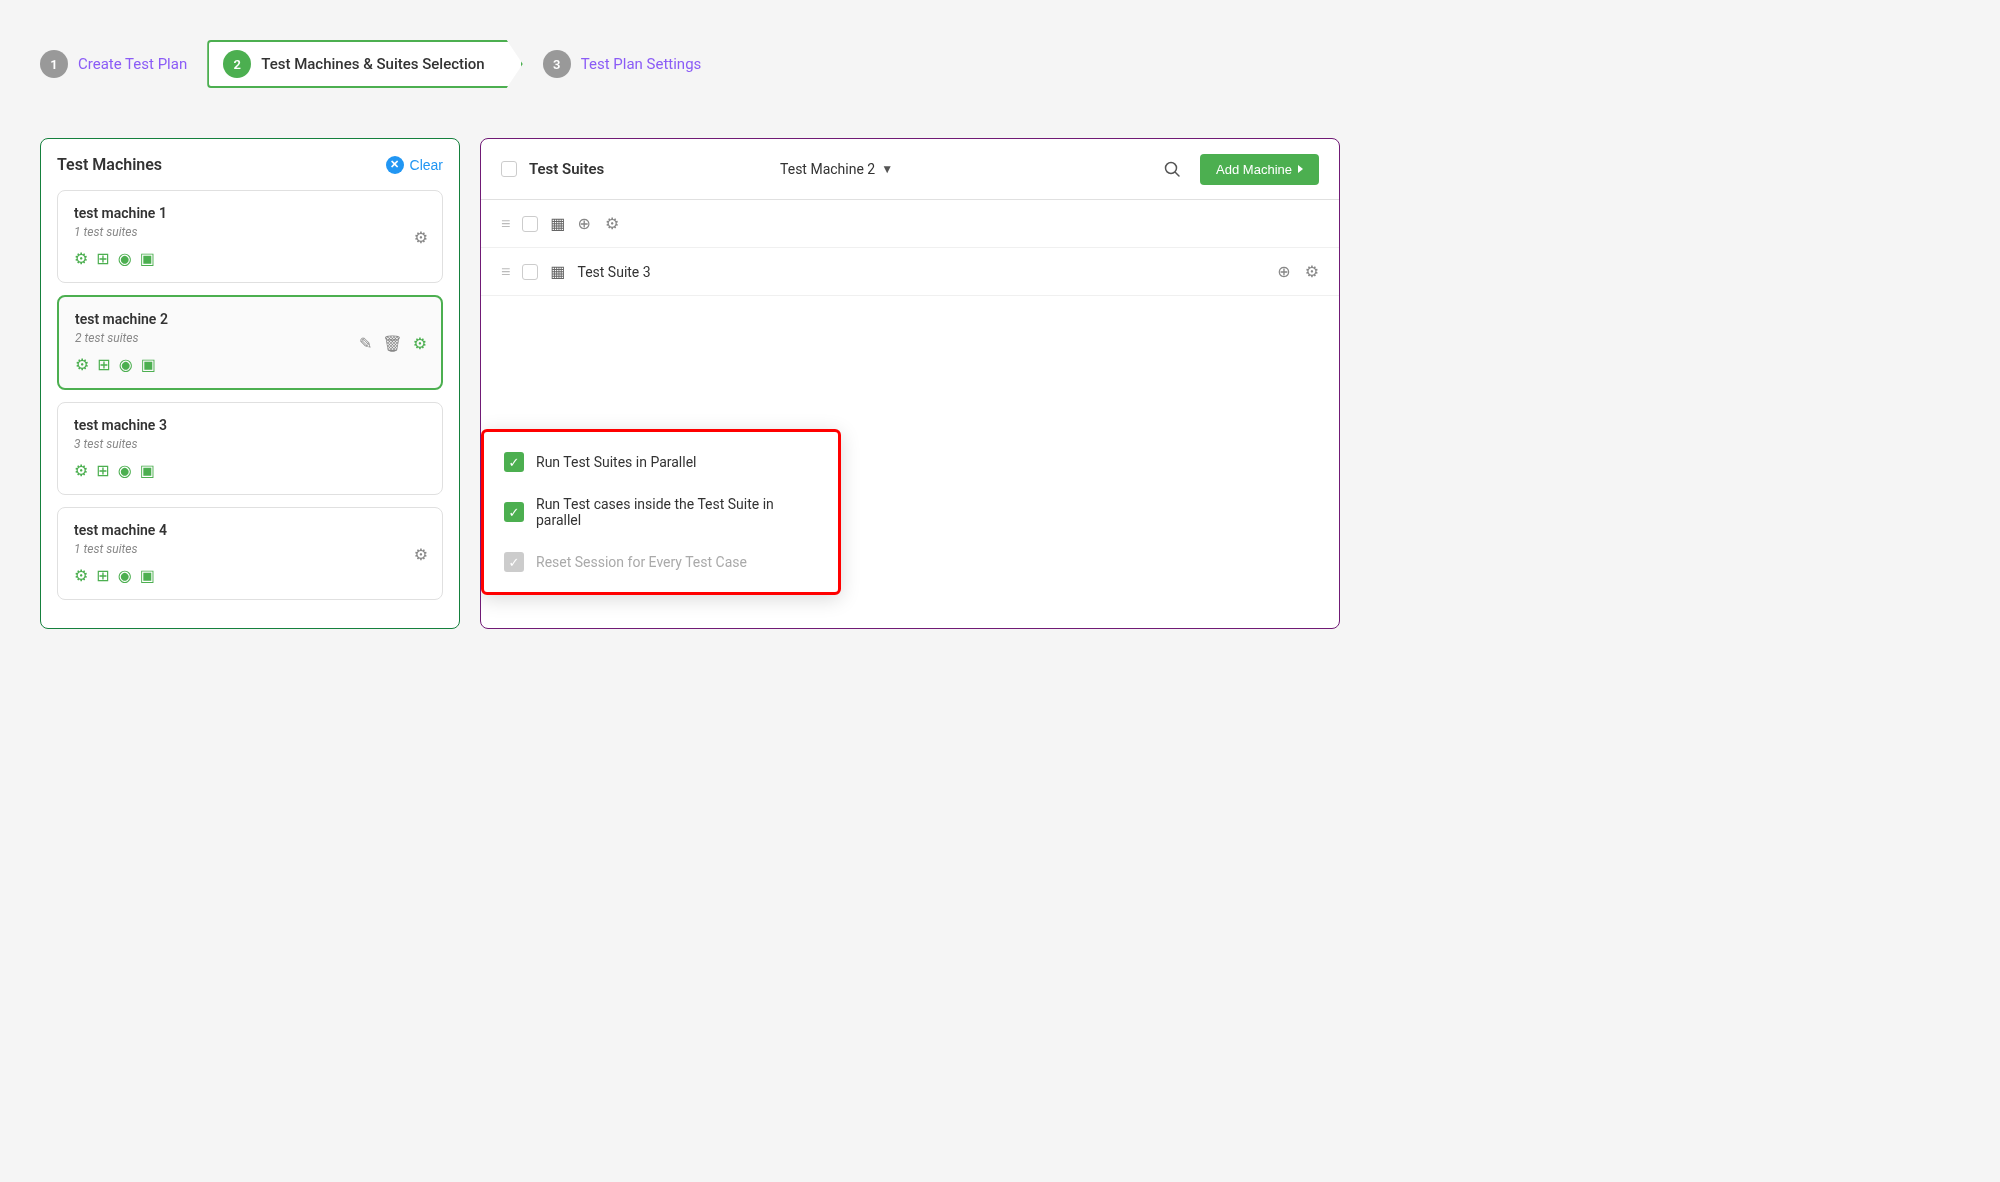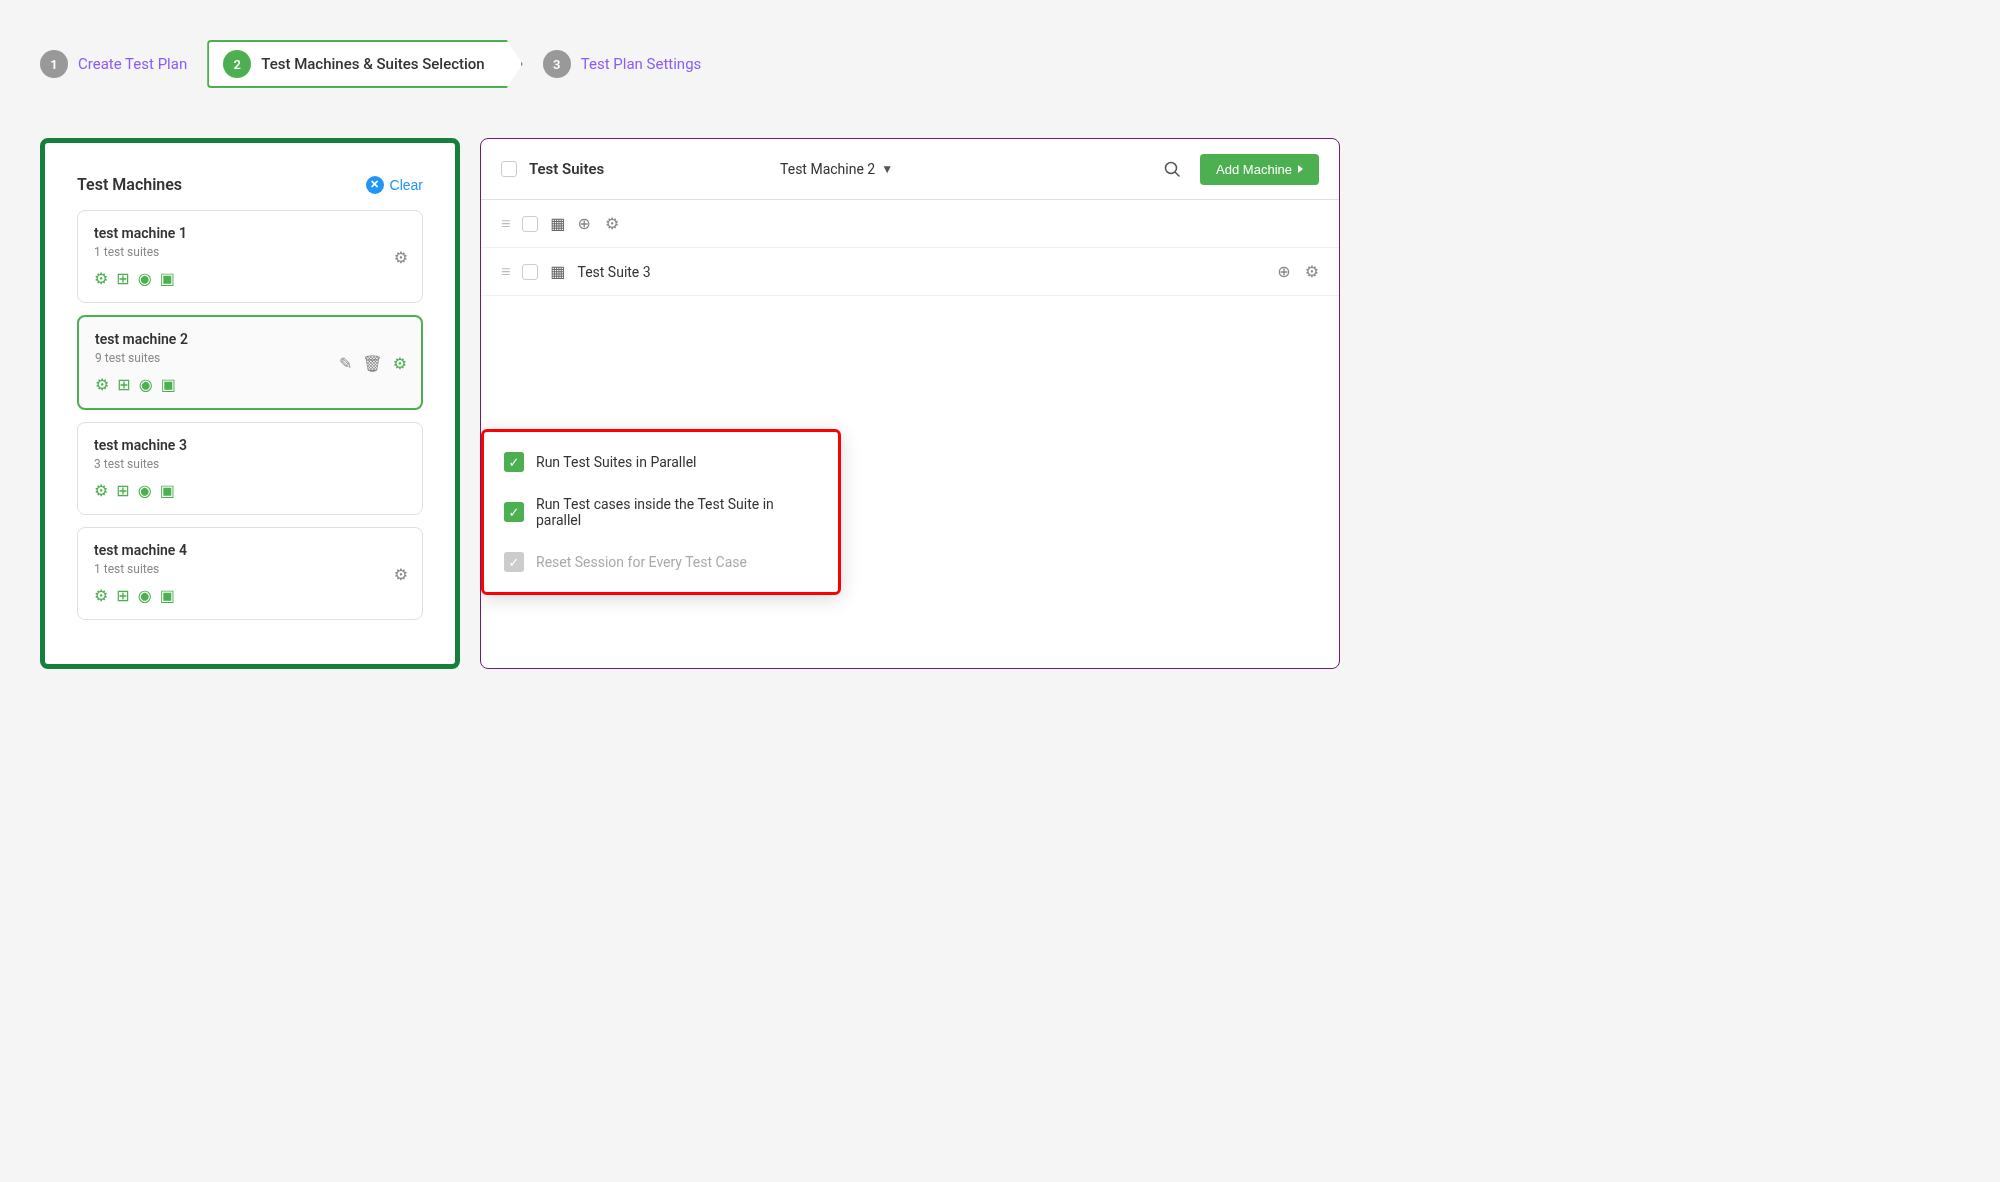--- a/index.html
+++ b/index.html
@@ -61,25 +61,25 @@
     
     .main-content {
       display: flex;
       gap: 20px;
       max-width: 1300px;
     }
 
     
     .left-panel {
       background: white;
-      border: 5px solid #15803d;
+      border: 1px solid #15803d;
       border-radius: 8px;
       width: 420px;
       flex-shrink: 0;
-      padding: 32px;
+      padding: 16px;
     }
     .panel-header {
       display: flex;
       align-items: center;
       justify-content: space-between;
       margin-bottom: 16px;
     }
     .panel-title {
       font-size: 16px;
       font-weight: 600;
@@ -126,20 +126,21 @@
     .machine-name {
       font-size: 14px;
       font-weight: 600;
       color: #333;
       margin-bottom: 4px;
     }
     .machine-suites {
       font-size: 12px;
       color: #888;
       margin-bottom: 10px;
+      font-style: italic;
     }
     .machine-icons {
       display: flex;
       gap: 8px;
       align-items: center;
     }
     .machine-icon {
       font-size: 16px;
       color: #4caf50;
     }
@@ -394,21 +395,21 @@
         <span class="machine-icon">◉</span>
         <span class="machine-icon">▣</span>
       </div>
       <div class="machine-actions">
         <span class="action-icon">⚙</span>
       </div>
     </div>
 
     <div class="machine-card selected">
       <div class="machine-name">test machine 2</div>
-      <div class="machine-suites">9 test suites</div>
+      <div class="machine-suites">2 test suites</div>
       <div class="machine-icons">
         <span class="machine-icon">⚙</span>
         <span class="machine-icon">⊞</span>
         <span class="machine-icon">◉</span>
         <span class="machine-icon">▣</span>
       </div>
       <div class="machine-actions">
         <span class="action-icon">✎</span>
         <span class="action-icon">🗑</span>
         <span class="action-icon" style="color:#4caf50;">⚙</span>

